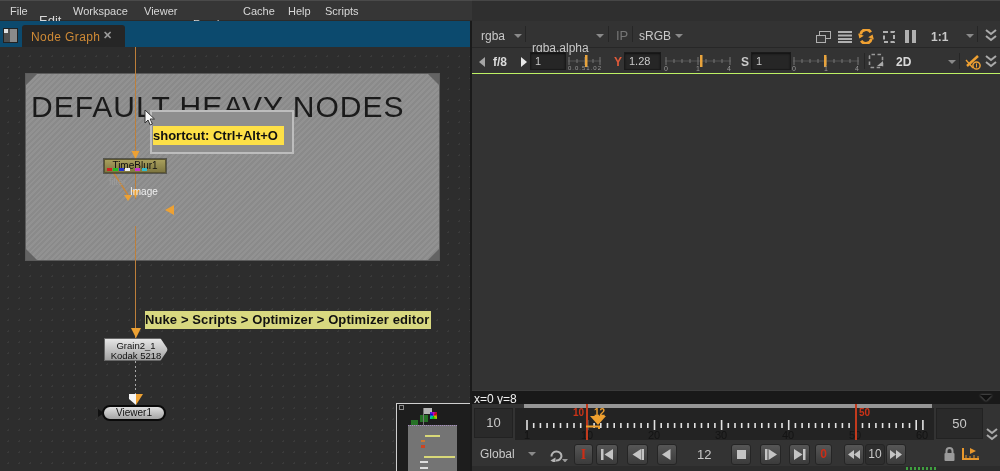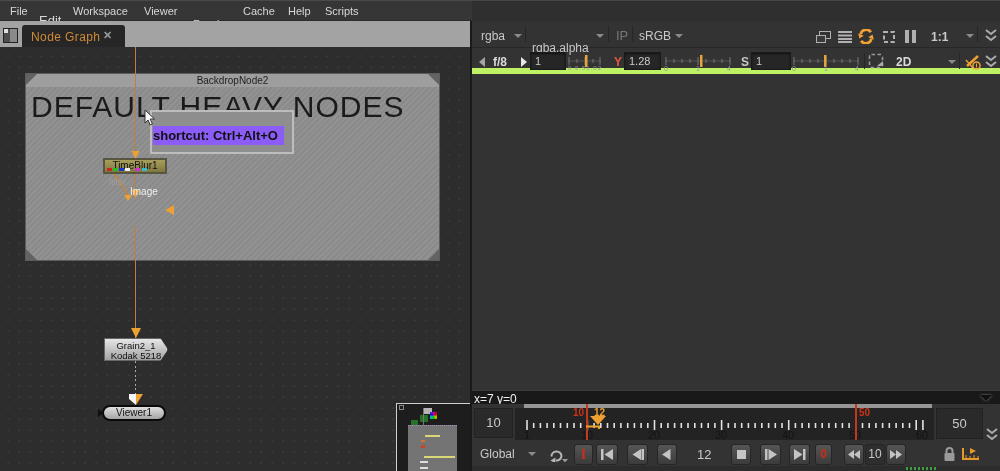--- a/index.html
+++ b/index.html
@@ -13,43 +13,43 @@
   <span class="a" style="left:73px;top:4px;font-size:11px;color:#d8d8d8">Workspace</span>
   <span class="a" style="left:144px;top:4px;font-size:11px;color:#d8d8d8">Viewer</span>
   <span class="a" style="left:193px;top:17px;font-size:11px;color:#d8d8d8">Render</span>
   <span class="a" style="left:243px;top:4px;font-size:11px;color:#d8d8d8">Cache</span>
   <span class="a" style="left:288px;top:4px;font-size:11px;color:#d8d8d8">Help</span>
   <span class="a" style="left:325px;top:4px;font-size:11px;color:#d8d8d8">Scripts</span>
 </div>
 
 <div class="a" style="left:472px;top:0;width:528px;height:21px;background:#2f2f2f;border-top:1px solid #464646"></div>
 
-<div class="a" style="left:0;top:21px;width:472px;height:26px;background:#a3a3a3">
+<div class="a" style="left:0;top:21px;width:472px;height:26px;background:#0c4a6e">
   <div class="a" style="left:3px;top:7px;width:15px;height:15px;background:#8a8a8a;border:1px solid #222">
     <div class="a" style="left:0;top:0;width:6px;height:13px;background:#4e4e4e"></div>
     <div class="a" style="left:0;top:0;width:4px;height:4px;background:#e0e0e0"></div>
   </div>
   <div class="a" style="left:22px;top:4px;width:103px;height:22px;background:#262626;border-radius:3px 3px 0 0">
     <span class="a" style="left:9px;top:5px;font-size:12px;color:#cf8a36;letter-spacing:0.4px">Node Graph</span>
     <span class="a" style="left:81px;top:4px;font-size:11px;color:#9a9a9a;font-weight:bold">✕</span>
   </div>
 </div>
 
 <div class="a" id="ng" style="left:0;top:47px;width:470px;height:424px;overflow:hidden;background:#2d2d2d;background-image:radial-gradient(circle,#3a3a3a 1px,rgba(0,0,0,0) 1px);background-size:11px 11px;background-position:3px 4px">
 
   <div class="a" style="left:26px;top:27px;width:413px;height:186px;background:#8e8e8e;background-image:repeating-linear-gradient(135deg,#929292 0 2px,#8a8a8a 2px 4px);box-shadow:0 0 0 1px #5c5c5c">
-    <div class="a" style="left:0;top:0;width:413px;height:13px;background:#9e9e9e;text-align:center;font-size:10px;color:#222;line-height:13px">BackdropNode2</div>
     <div class="a" style="left:0;top:0;border-style:solid;border-width:11px 11px 0 0;border-color:#636363 transparent transparent transparent"></div>
     <div class="a" style="right:0;top:0;border-style:solid;border-width:0 11px 11px 0;border-color:transparent #636363 transparent transparent"></div>
     <div class="a" style="left:0;bottom:0;border-style:solid;border-width:11px 0 0 11px;border-color:transparent transparent transparent #636363"></div>
     <div class="a" style="right:0;bottom:0;border-style:solid;border-width:0 0 11px 11px;border-color:transparent transparent #636363 transparent"></div>
     <div class="a" style="left:5px;top:16px;font-size:30px;color:#1a1a1a;letter-spacing:1px">DEFAULT HEAVY NODES</div>
   </div>
 
 
+  <div class="a" style="left:145px;top:264px;width:286px;height:18px;background:#d8d880;font-size:13px;font-weight:bold;color:#111;line-height:18px;letter-spacing:0.1px;white-space:nowrap">Nuke &gt; Scripts &gt; Optimizer &gt; Optimizer editor</div>
 
   <div class="a" style="left:134.5px;top:0;width:1.5px;height:152px;background:#bd7f3a"></div>
   <div class="a" style="left:134.5px;top:179px;width:1.5px;height:112px;background:#bd7f3a"></div>
   <div class="a" style="left:135px;top:314px;width:1px;height:46px;background:repeating-linear-gradient(#a8a8a8 0 2px,rgba(0,0,0,0) 2px 4.5px)"></div>
 
   <svg class="a" style="left:105px;top:120px" width="40" height="36">
         <line x1="8" y1="5" x2="23" y2="28" stroke="#c5873e" stroke-width="1.5"></line>
         <polygon points="19,28 27,28 23,34" fill="#eda133"></polygon>
       </svg>
 
@@ -89,21 +89,21 @@
     <div style="font-size:9.5px;color:#111;line-height:11px;margin-top:1px">Grain2_1</div>
     <div style="font-size:9.5px;color:#111;line-height:10px">Kodak 5218</div>
   </div>
 
   <div class="a" style="left:102px;top:357.5px;width:64px;height:16px;background:linear-gradient(#e0e0e0,#a4a4a4);border:2px solid #0a0a0a;border-radius:8px;text-align:center">
         <span style="font-size:10px;color:#111;display:block;line-height:12px">Viewer1</span>
       </div>
   <div class="a" style="left:98px;top:362px;border-style:solid;border-width:4px 0 4px 6px;border-color:transparent transparent transparent #111"></div>
 
   <div class="a" style="left:150px;top:63px;width:144px;height:44px;background:#8e8e8e;border:2px solid #bdbdbd">
-    <div class="a" style="left:1px;top:14px;width:131px;height:19px;background:#8b5cf6;font-size:13px;font-weight:bold;color:#111;line-height:19px;white-space:nowrap">shortcut: Ctrl+Alt+O</div>
+    <div class="a" style="left:1px;top:14px;width:131px;height:19px;background:#fde047;font-size:13px;font-weight:bold;color:#111;line-height:19px;white-space:nowrap">shortcut: Ctrl+Alt+O</div>
   </div>
 
   <svg class="a" style="left:144px;top:62px" width="12" height="17">
         <polygon points="1,1 1,14 4,11 6.2,16 8.4,15 6.2,10 10.5,10" fill="#f8f8f8" stroke="#333" stroke-width="1"></polygon>
       </svg>
 
   <div class="a" style="left:396px;top:356px;width:74px;height:68px;background:#1d1d1d;border-top:1px solid #cfcfcf;border-left:1px solid #cfcfcf">
     <div class="a" style="left:2px;top:1px;width:5px;height:5px;border:1px solid #888"></div>
     <div class="a" style="left:26px;top:4px;width:9px;height:6px;background:#b5b5b5"></div>
     <div class="a" style="left:33px;top:8px;width:7px;height:7px;background:conic-gradient(#d0d,#d00,#dd0,#0d0,#0dd,#00d,#d0d);opacity:.85"></div>
@@ -166,21 +166,21 @@
     <div class="a" style="left:494px;top:13px;border-style:solid;border-width:4px 4px 0 4px;border-color:#8a8a8a transparent transparent transparent"></div>
     <div class="a" style="left:505px;top:5px;width:1px;height:16px;background:#262626"></div>
     <svg class="a" style="left:513px;top:8px" width="12" height="13">
           <g fill="none" stroke="#aaa" stroke-width="2">
             <polyline points="1,1 6,5 11,1"></polyline>
             <polyline points="1,7 6,11 11,7"></polyline>
           </g>
         </svg>
   </div>
 
-  <div class="a" style="left:0;top:28px;width:528px;height:25px;border-bottom:6px solid #bef264">
+  <div class="a" style="left:0;top:28px;width:528px;height:25px;border-bottom:1px solid #bef264">
     <div class="a" style="left:7px;top:8px;border-style:solid;border-width:5px 6px 5px 0;border-color:transparent #a5a5a5 transparent transparent"></div>
     <span class="a" style="left:21px;top:6px;font-size:12px;color:#dadada;font-weight:bold">f/8</span>
     <div class="a" style="left:49px;top:8px;border-style:solid;border-width:5px 0 5px 6px;border-color:transparent transparent transparent #e8e8e8"></div>
     <div class="a" style="left:58px;top:3px;width:36px;height:18px;background:#262626;border:1px solid #1a1a1a;box-shadow:inset 0 1px 2px #111;font-size:11px;color:#c9c9c9;padding:2px 0 0 4px">1</div>
     <svg class="a" style="left:96px;top:5px" width="33" height="15">
           <line x1="0" y1="7" x2="33" y2="7" stroke="#555" stroke-width="1"></line>
           <g stroke="#777">
             <line x1="1" y1="3" x2="1" y2="11"></line>
             <line x1="9" y1="5" x2="9" y2="9"></line>
             <line x1="17" y1="3" x2="17" y2="11"></line>
@@ -247,21 +247,21 @@
     <svg class="a" style="left:513px;top:6px" width="12" height="13">
           <g fill="none" stroke="#aaa" stroke-width="2">
             <polyline points="1,1 6,5 11,1"></polyline>
             <polyline points="1,7 6,11 11,7"></polyline>
           </g>
         </svg>
   </div>
 
 
   <div class="a" style="left:0;top:369px;width:528px;height:14px;background:#191919;border-top:1px solid #3a3a3a">
-    <span class="a" style="left:2px;top:1px;font-size:12px;color:#f0f0f0">x=7 y=0</span>
+    <span class="a" style="left:2px;top:1px;font-size:12px;color:#f0f0f0">x=0 y=8</span>
     <div class="a" style="left:508px;top:4px;border-style:solid;border-width:6px 6px 0 6px;border-color:#111 transparent transparent transparent;filter:drop-shadow(0 0 1px #888)"></div>
   </div>
 
   <div class="a" style="left:0;top:383px;width:528px;height:37px;background:#333">
     <div class="a" style="left:52px;top:0;width:408px;height:4px;background:#969696"></div>
     <div class="a" style="left:2px;top:4px;width:39px;height:30px;background:#2a2a2a;border:1px solid #222;text-align:center;font-size:13px;color:#c9c9c9;line-height:28px">10</div>
     <div class="a" style="left:43px;top:4px;width:419px;height:32px;background:#232323" id="track"></div>
 
     <svg class="a" style="left:43px;top:4px" width="419" height="32">
       <g stroke="#e2e2e2" stroke-width="1.6">

